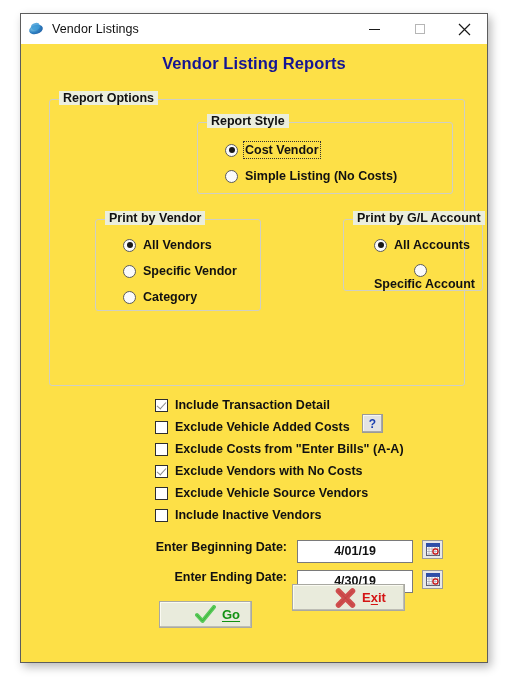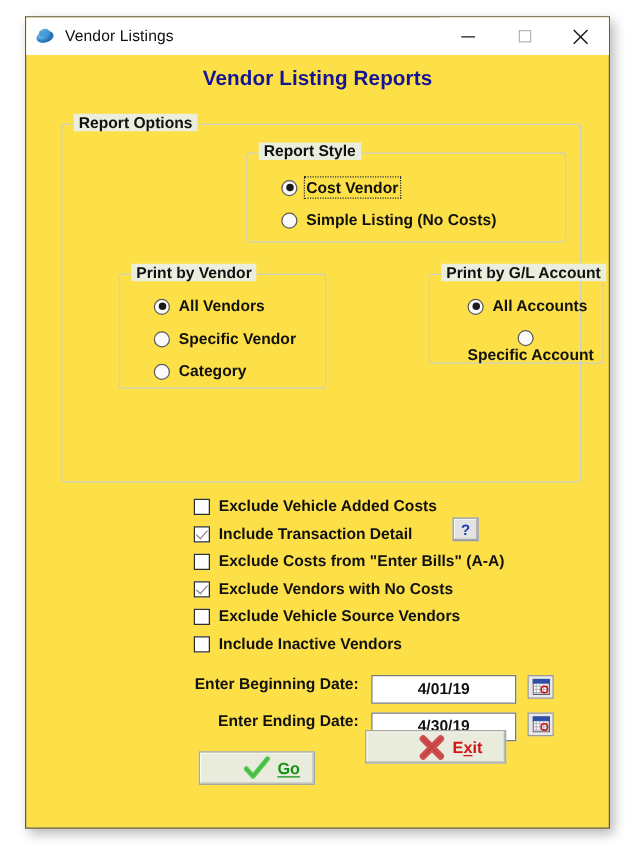--- a/index.html
+++ b/index.html
@@ -343,26 +343,26 @@
       </div>
       <div class="radio-row" style="left:30px; top:44px;flex-direction:column;">
         <span class="radio"></span>
         <span class="radio-label">Specific Account</span>
       </div>
     </div>
   </div>
 
   <div id="checkbox-list">
     <div class="check-row">
+      <span class="checkbox checked"></span>
+      <span class="check-label">Include Transaction Detail</span>
+    </div>
+    <div class="check-row">
       <span class="checkbox"></span>
       <span class="check-label">Exclude Vehicle Added Costs</span>
-    </div>
-    <div class="check-row">
-      <span class="checkbox checked"></span>
-      <span class="check-label">Include Transaction Detail</span>
     </div>
     <div class="check-row">
       <span class="checkbox"></span>
       <span class="check-label">Exclude Costs from "Enter Bills" (A-A)</span>
     </div>
     <div class="check-row">
       <span class="checkbox checked"></span>
       <span class="check-label">Exclude Vendors with No Costs</span>
     </div>
     <div class="check-row">

